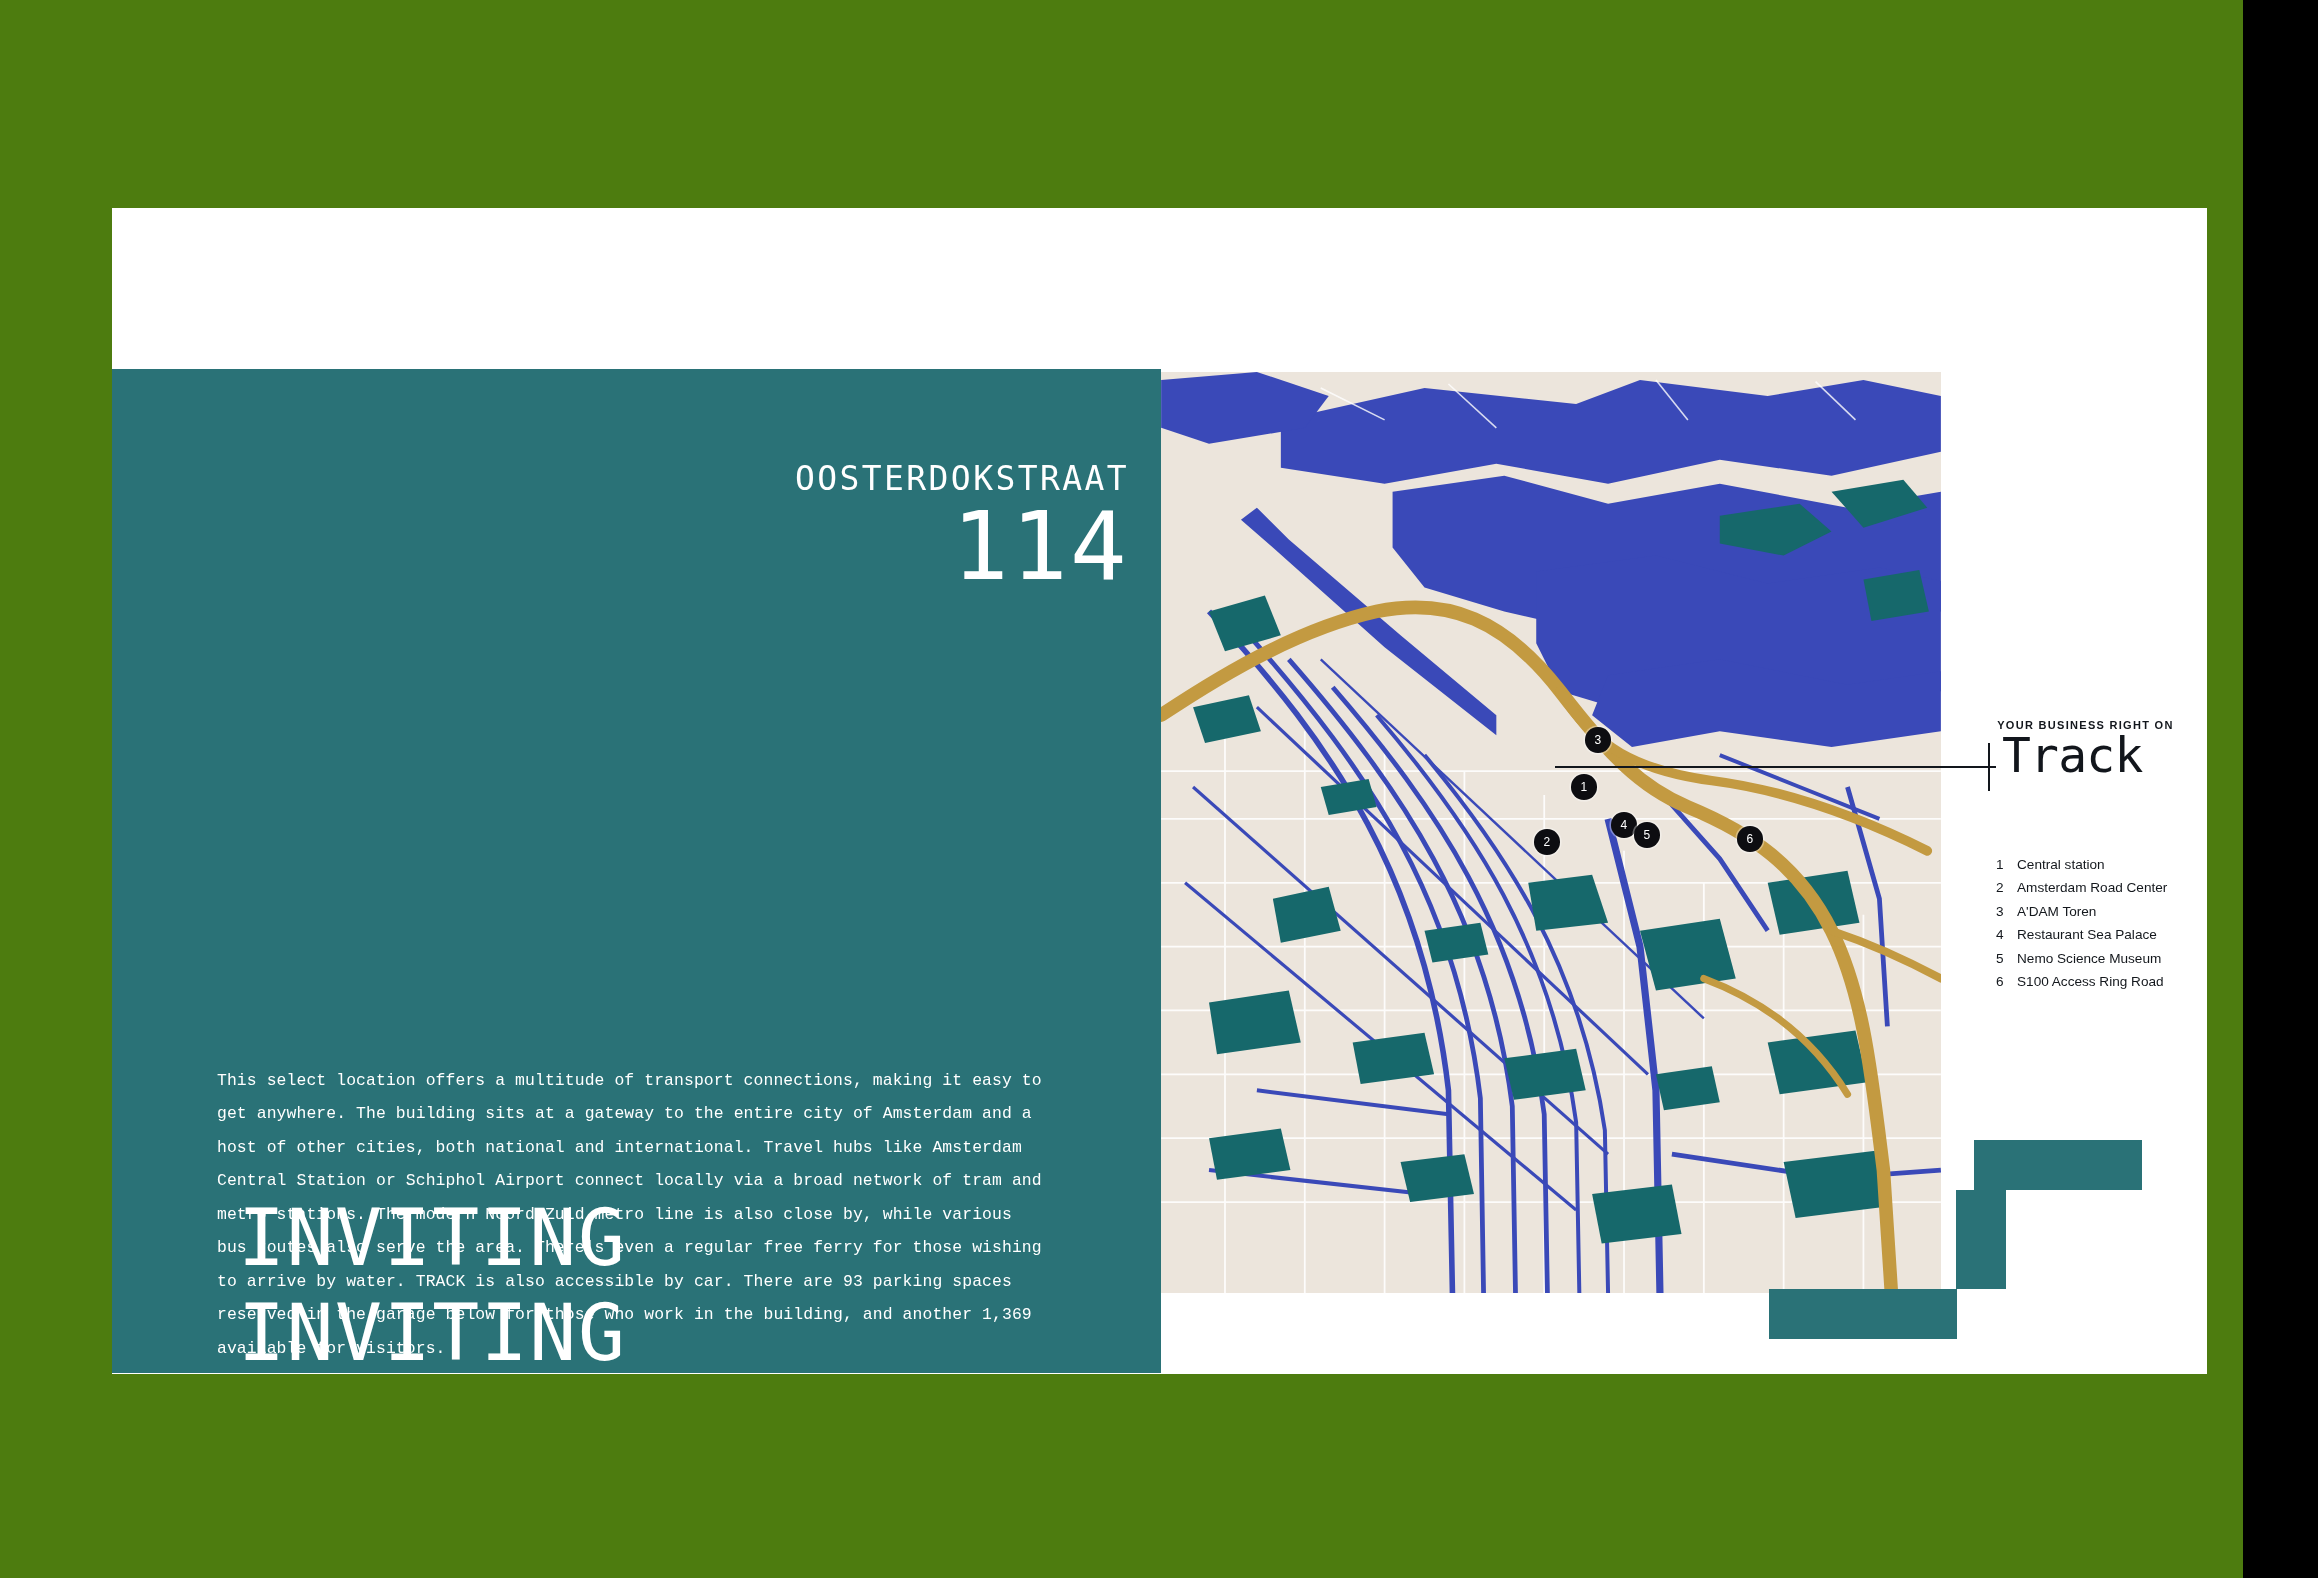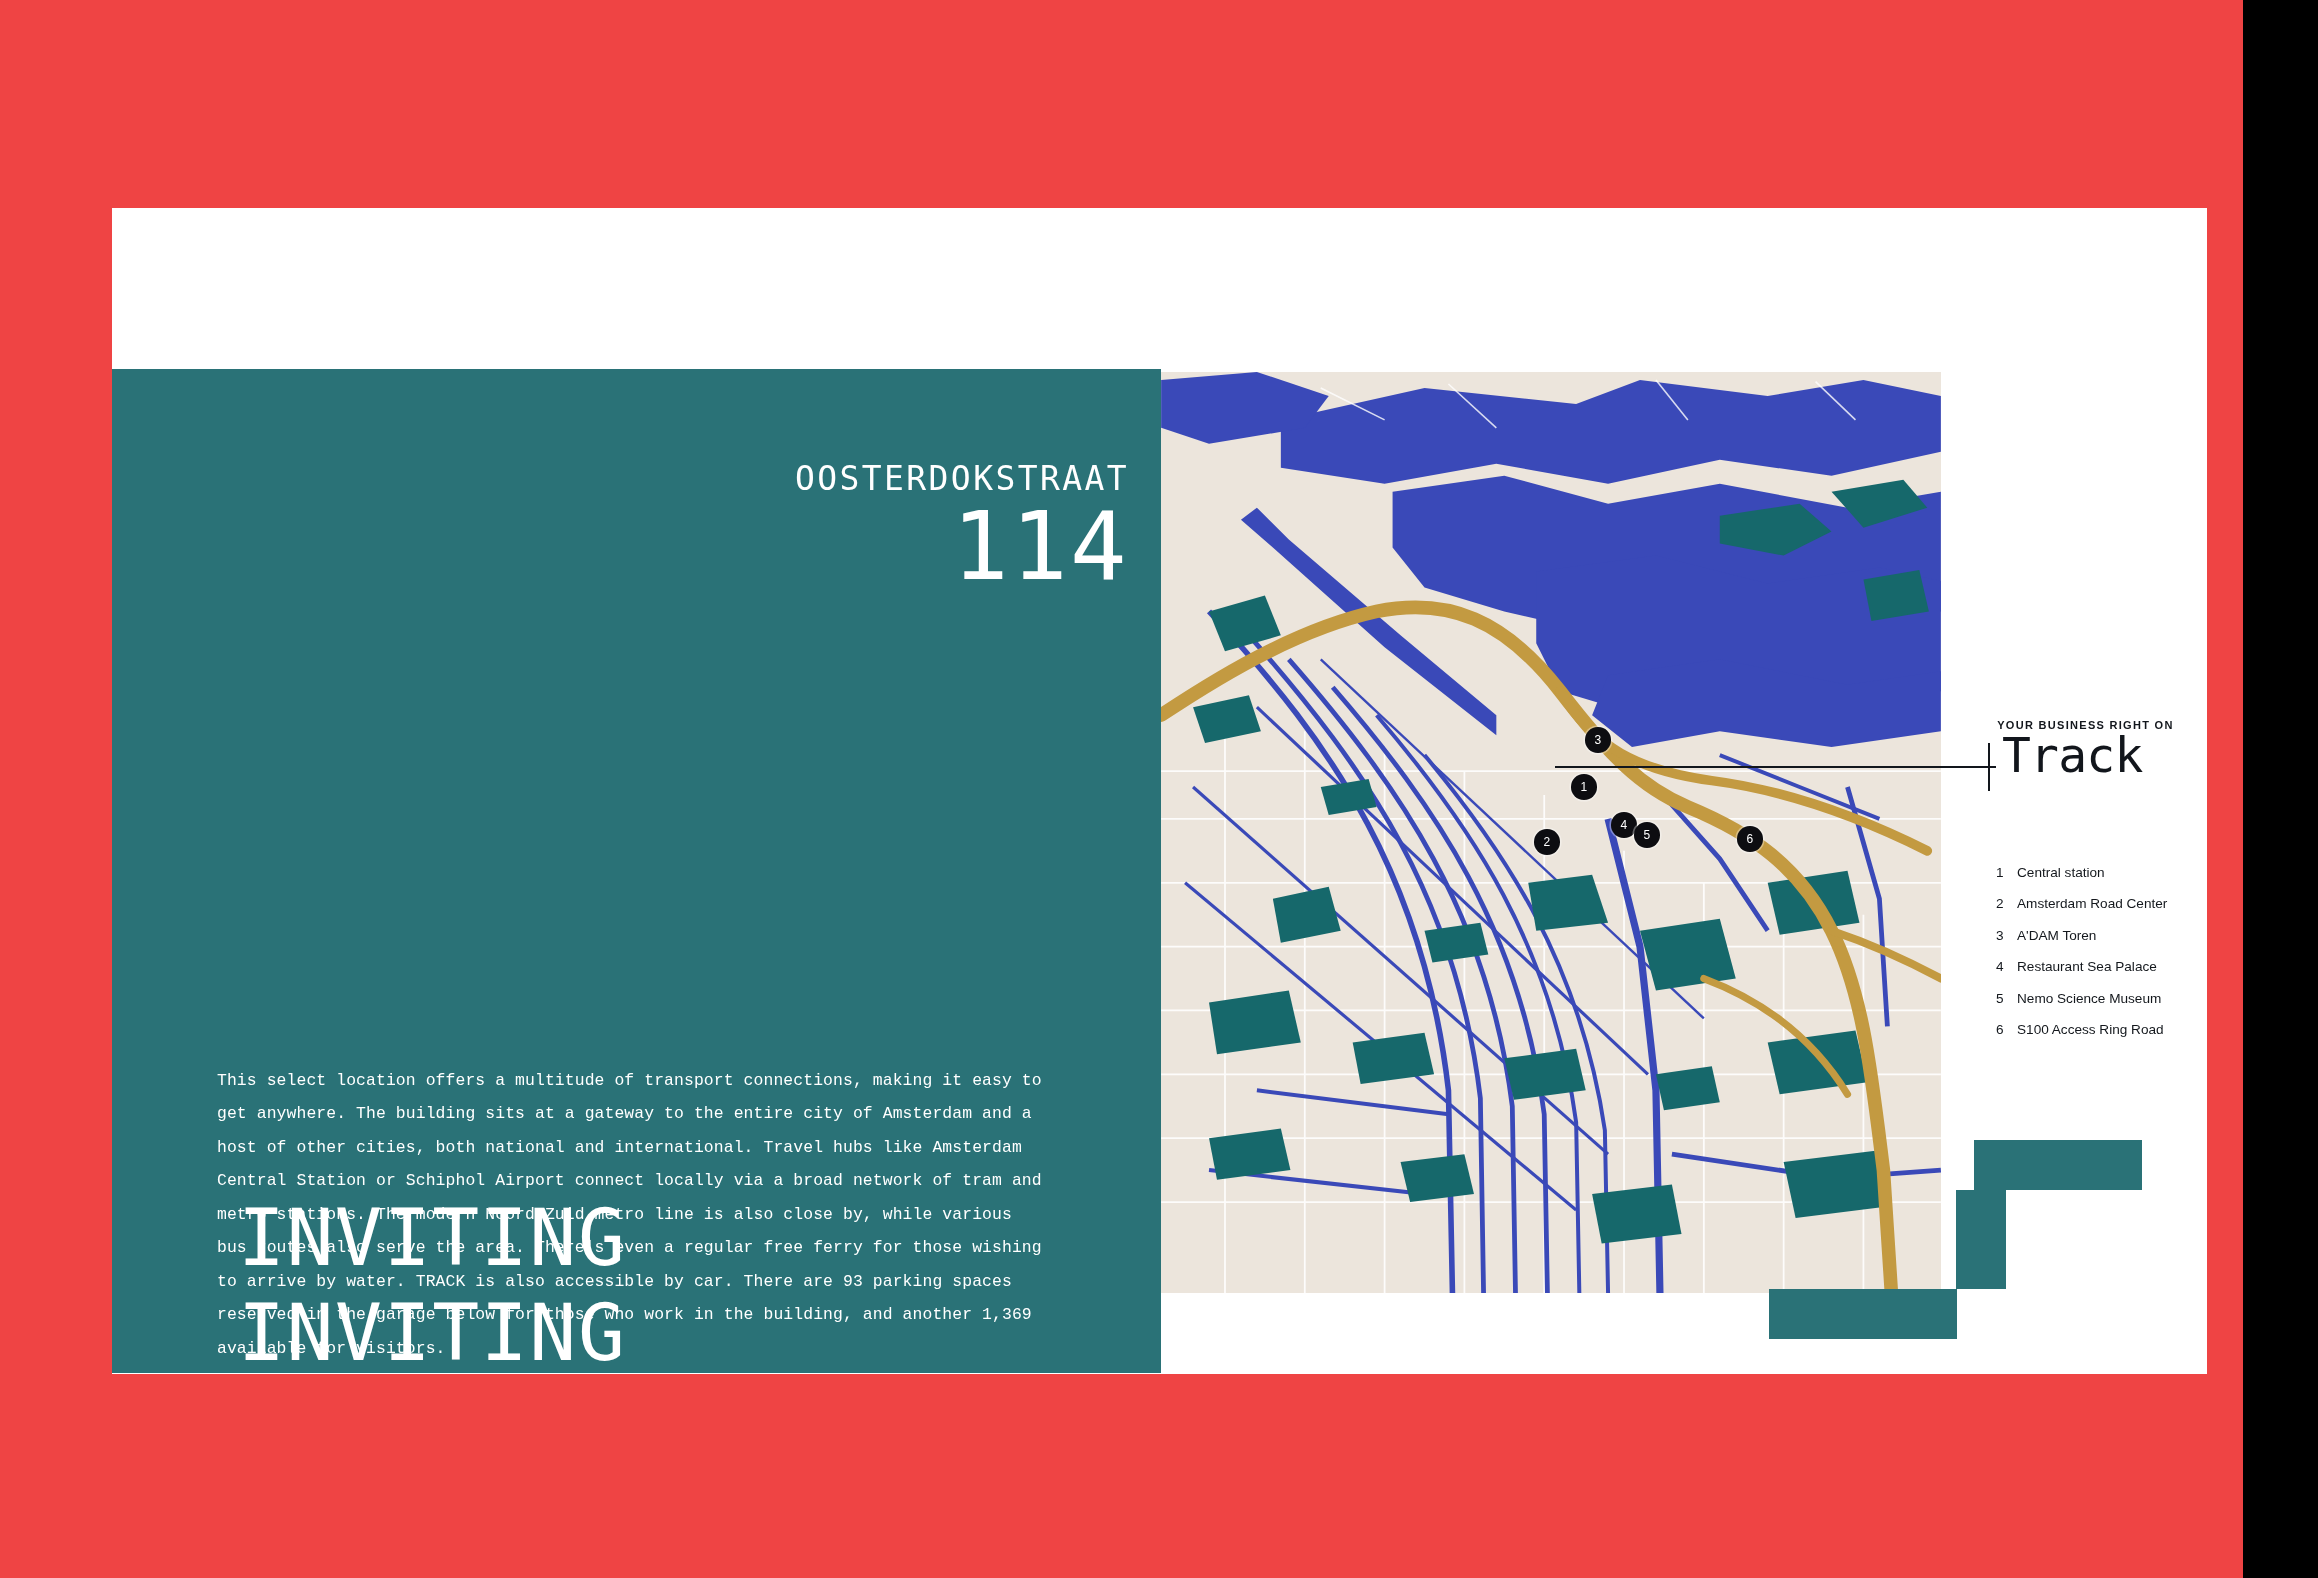--- a/index.html
+++ b/index.html
@@ -14,21 +14,21 @@
     font-family: "Liberation Sans", sans-serif;
   }
 
   
   #page {
     position: absolute;
     left: 0;
     top: 0;
     width: 2243px;
     height: 1578px;
-    background: #ef4444;
+    background: #4d7c0f;
   }
   .white-sheet {
     position: absolute;
     left: 112px;
     top: 208px;
     width: 2095px;
     height: 1166px;
     background: #ffffff;
   }
 
@@ -173,21 +173,21 @@
   }
   .legend-row {
     display: flex;
     align-items: baseline;
     line-height: 1.72;
   }
   .legend-num {
     width: 21px;
     flex: 0 0 21px;
   }
-  .legend-label { white-space: nowrap; margin-top: 8px; }
+  .legend-label { white-space: nowrap; }
 
   
   .deco {
     position: absolute;
     background: #2a7277;
   }
   .deco-a { left: 1974px; top: 1140px; width: 168px; height: 50px; }
   .deco-b { left: 1956px; top: 1190px; width: 50px; height: 50px; }
   .deco-c { left: 1956px; top: 1239px; width: 50px; height: 50px; }
   .deco-d { left: 1769px; top: 1289px; width: 188px; height: 50px; }

